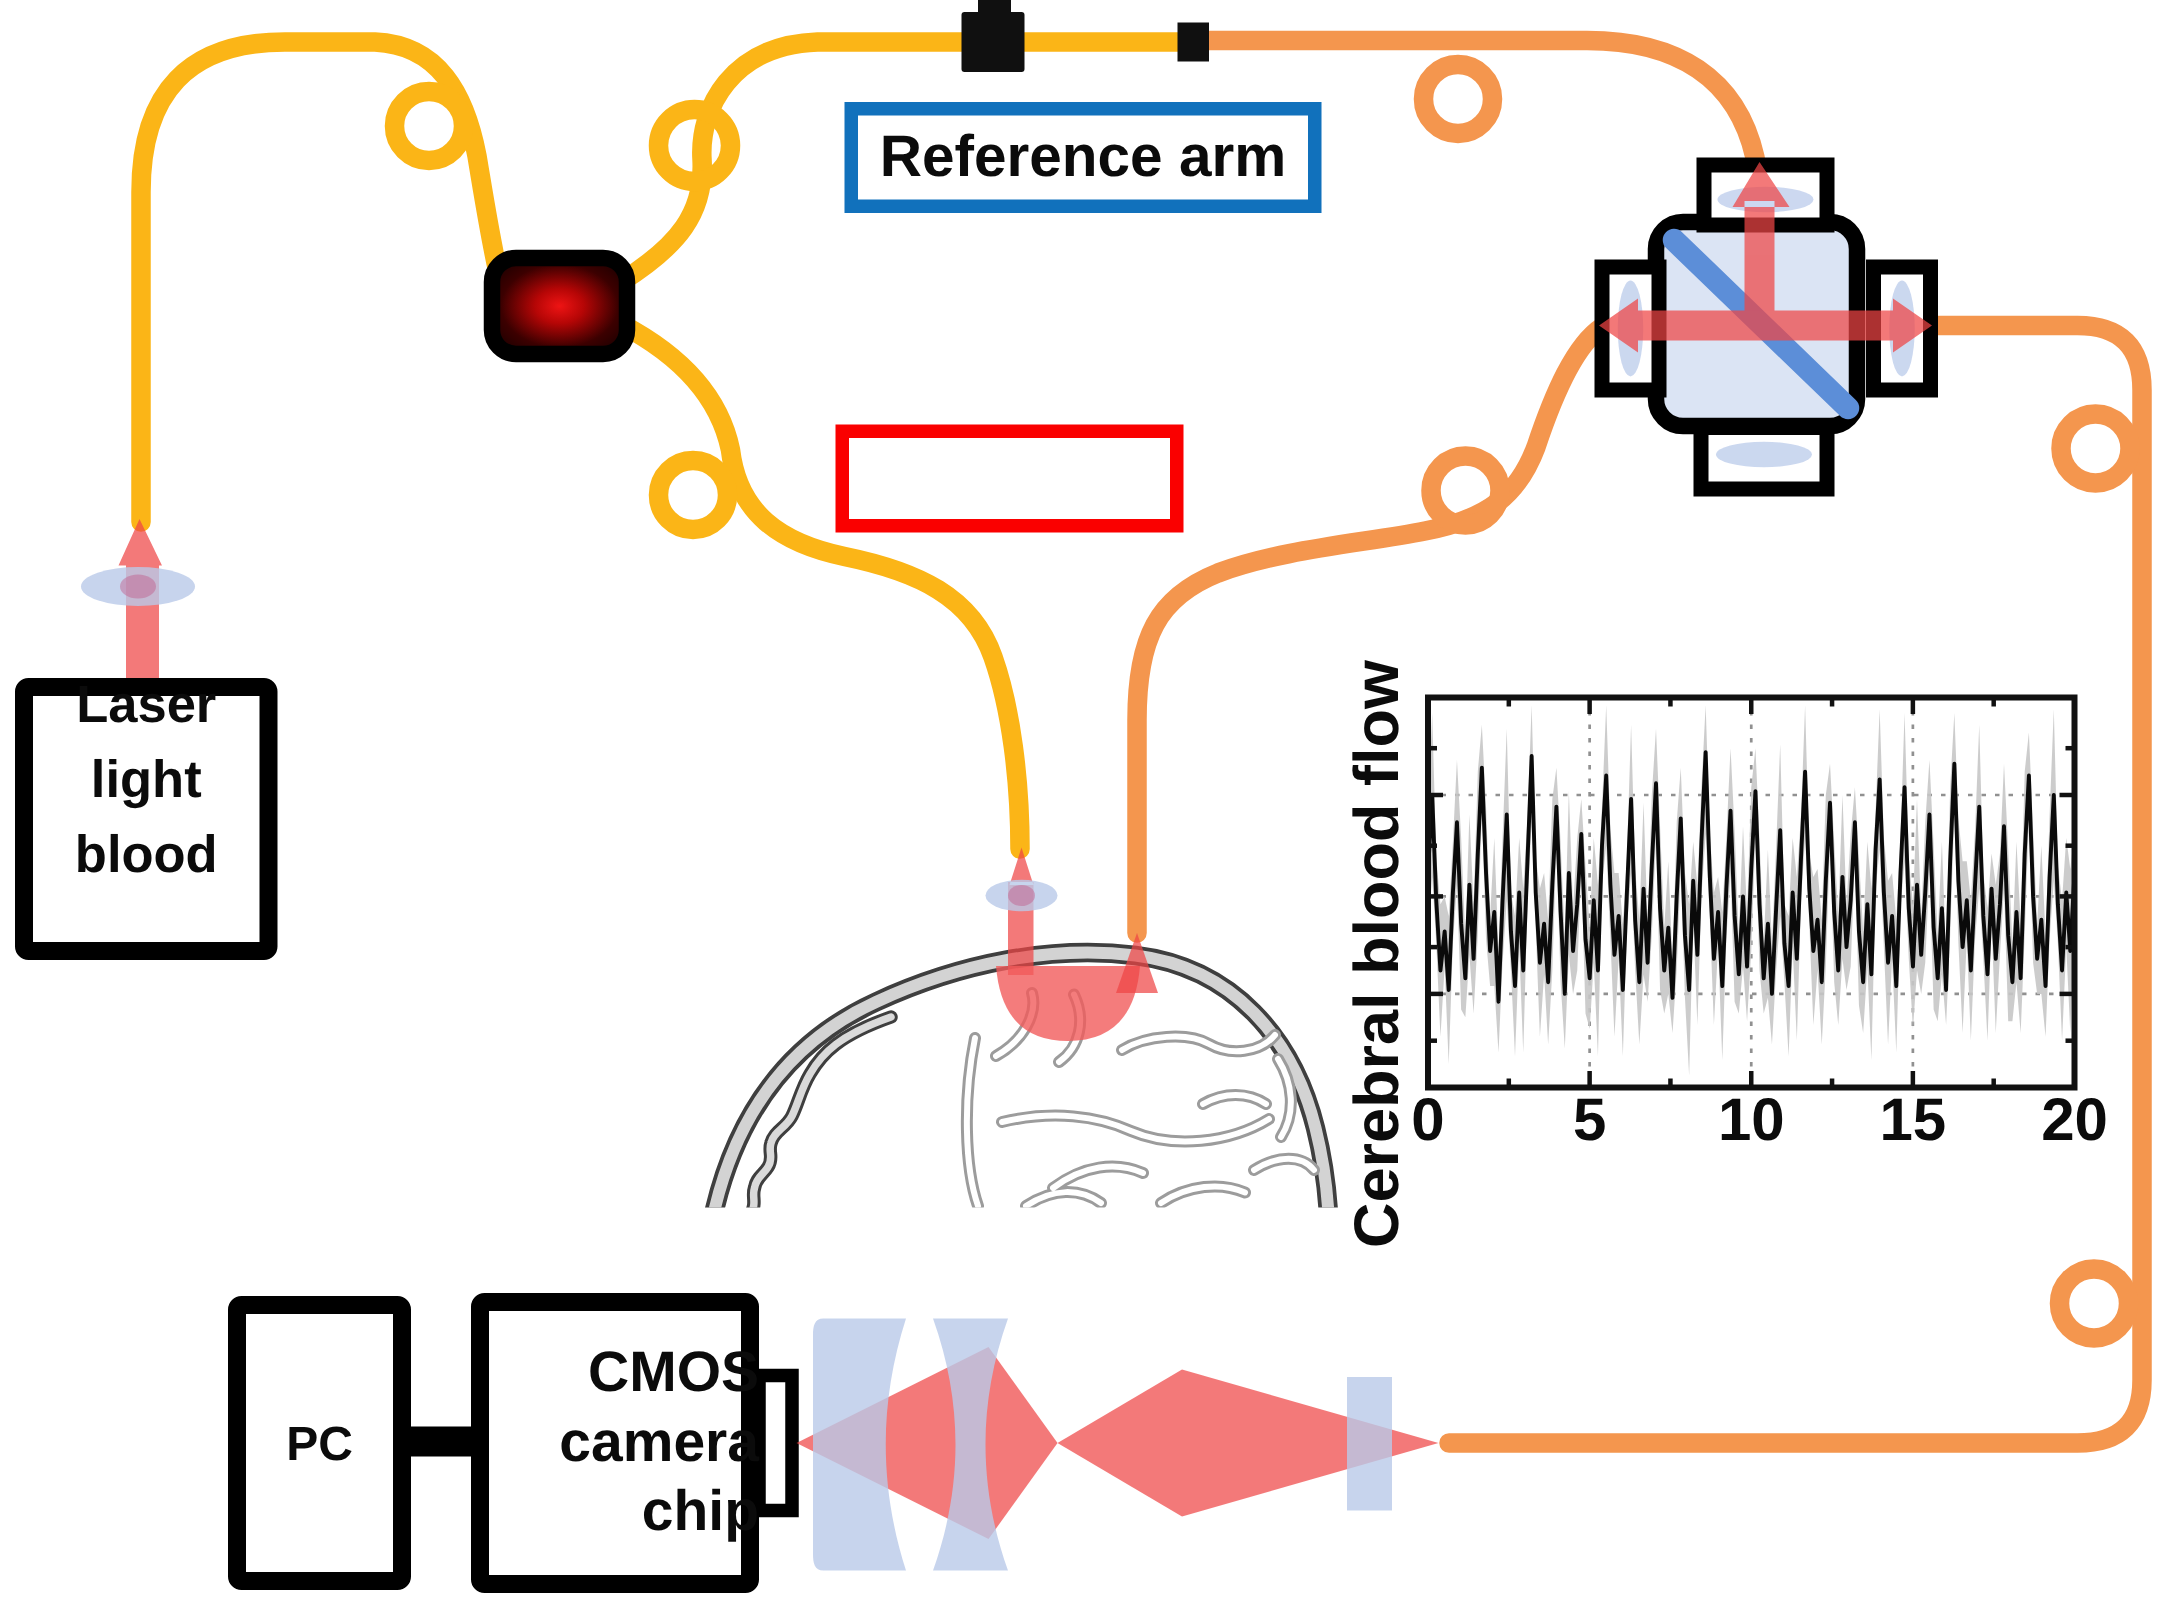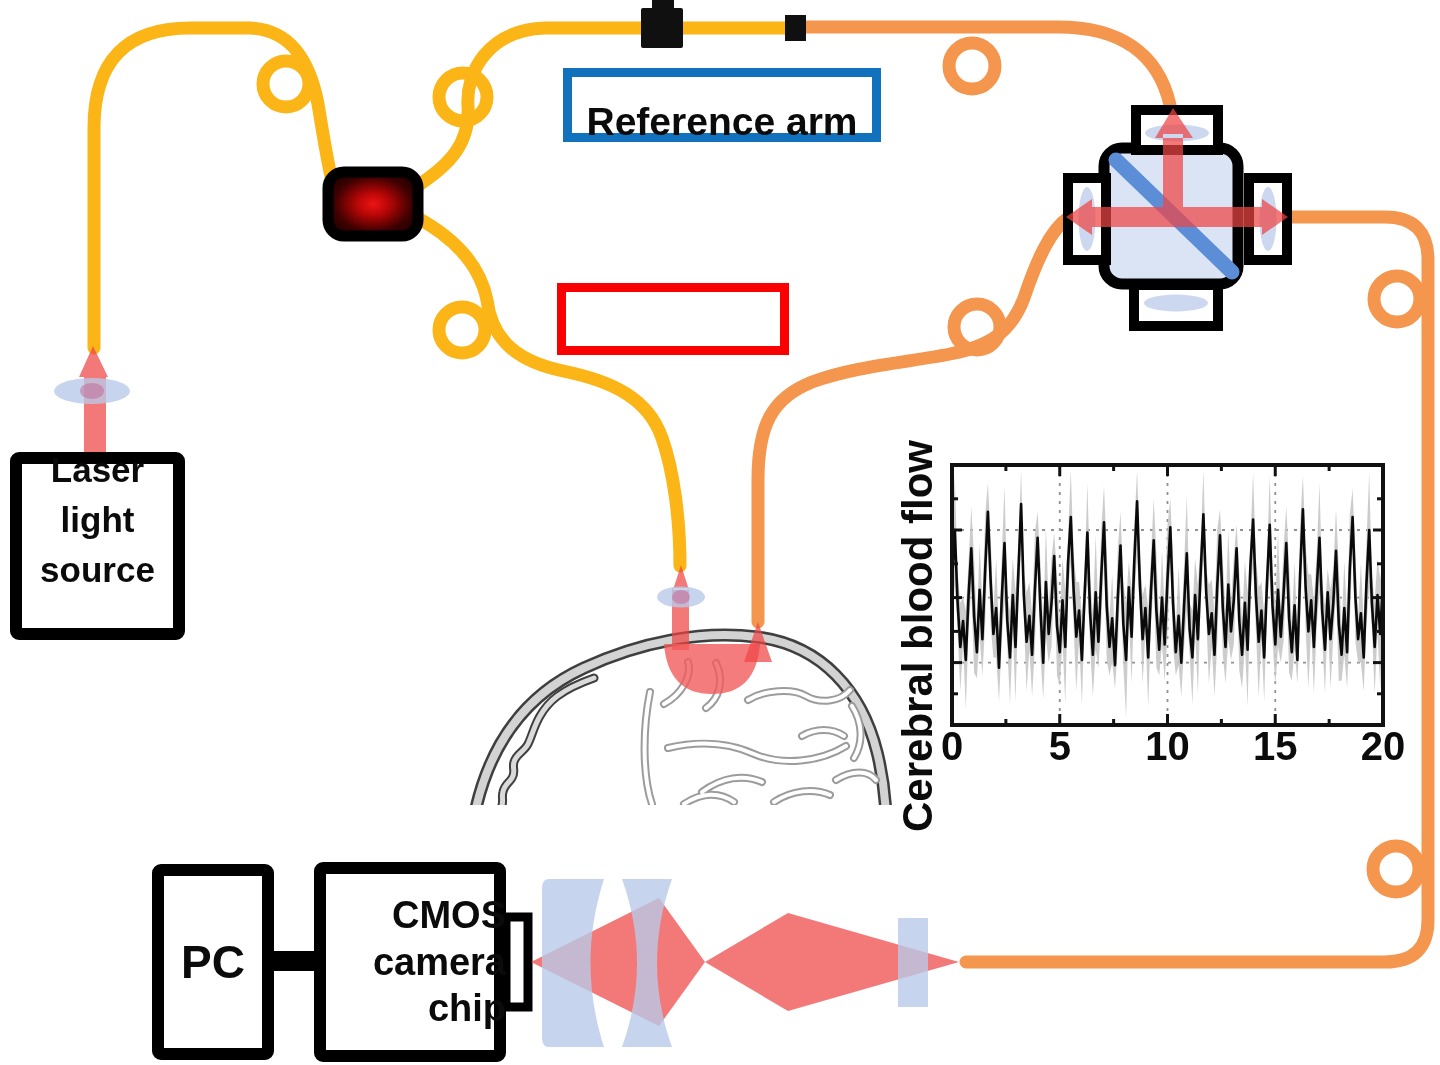--- a/index.html
+++ b/index.html
@@ -169,29 +169,29 @@
         <line x1="1383" y1="693.8" x2="1377" y2="693.8" stroke="#111" stroke-width="3"></line>
         <rect x="952" y="465" width="431" height="260" fill="none" stroke="#111" stroke-width="4"></rect>
         <text x="952" y="760" text-anchor="middle" font-family="&quot;Liberation Sans&quot;, sans-serif" font-size="40" font-weight="bold" fill="#0b0b0b">0</text>
         <text x="1059.75" y="760" text-anchor="middle" font-family="&quot;Liberation Sans&quot;, sans-serif" font-size="40" font-weight="bold" fill="#0b0b0b">5</text>
         <text x="1167.5" y="760" text-anchor="middle" font-family="&quot;Liberation Sans&quot;, sans-serif" font-size="40" font-weight="bold" fill="#0b0b0b">10</text>
         <text x="1275.25" y="760" text-anchor="middle" font-family="&quot;Liberation Sans&quot;, sans-serif" font-size="40" font-weight="bold" fill="#0b0b0b">15</text>
         <text x="1383" y="760" text-anchor="middle" font-family="&quot;Liberation Sans&quot;, sans-serif" font-size="40" font-weight="bold" fill="#0b0b0b">20</text>
       </g>
 </svg>
 
-<div class="txt" style="left:563px;top:85px;width:318px;height:74px;font-size:39px;">Reference arm</div>
+<div class="txt" style="left:563px;top:68px;width:318px;height:74px;font-size:39px;">Reference arm</div>
 
 <div class="txt stack" style="left:10px;top:452px;width:175px;height:136px;font-size:35px;line-height:1.42;">
   <span>Laser</span>
   <span>light</span>
-  <span>source</span>
+  <span>blood</span>
 </div>
 
-<div class="txt" style="left:152px;top:864px;width:122px;height:196px;font-size:46px;">PC</div>
+<div class="txt" style="left:152px;top:864px;width:122px;height:196px;font-size:32px;">PC</div>
 
 <div class="txt stack" style="left:314px;top:862px;width:192px;height:200px;font-size:38px;line-height:1.22;align-items:flex-end;">
   <span>CMOS</span>
   <span>camera</span>
   <span>chip</span>
 </div>
 
 <div class="txt ylabel" style="left:708px;top:607px;width:420px;height:58px;font-size:42px;">Cerebral blood flow</div>
 </div>
 

